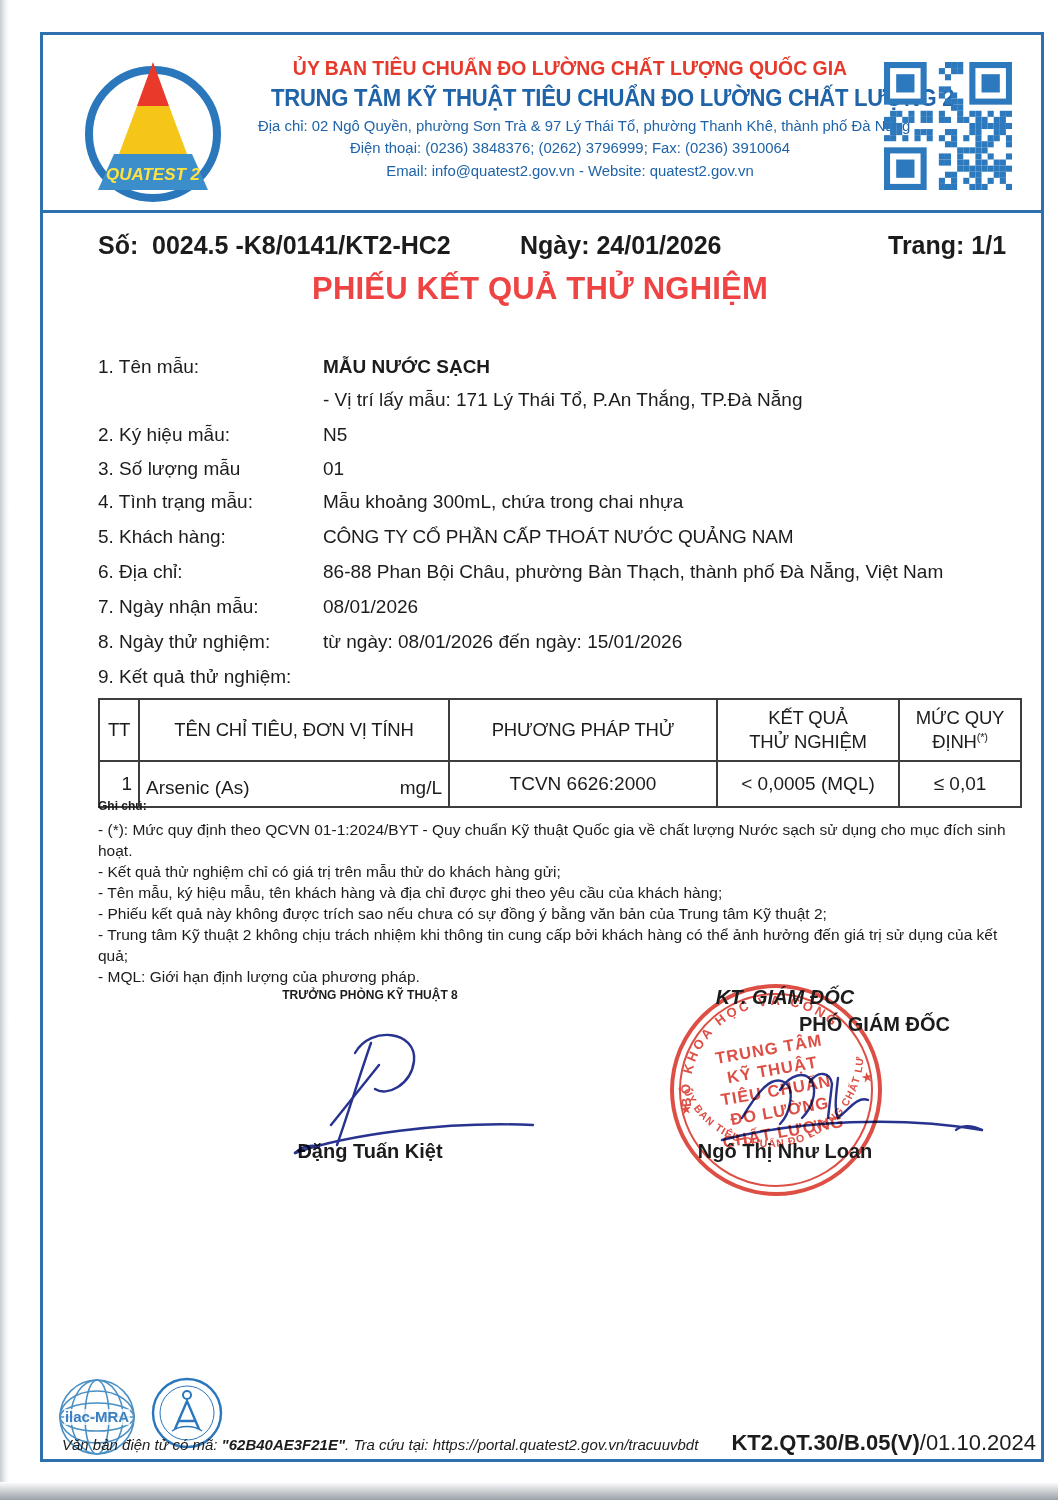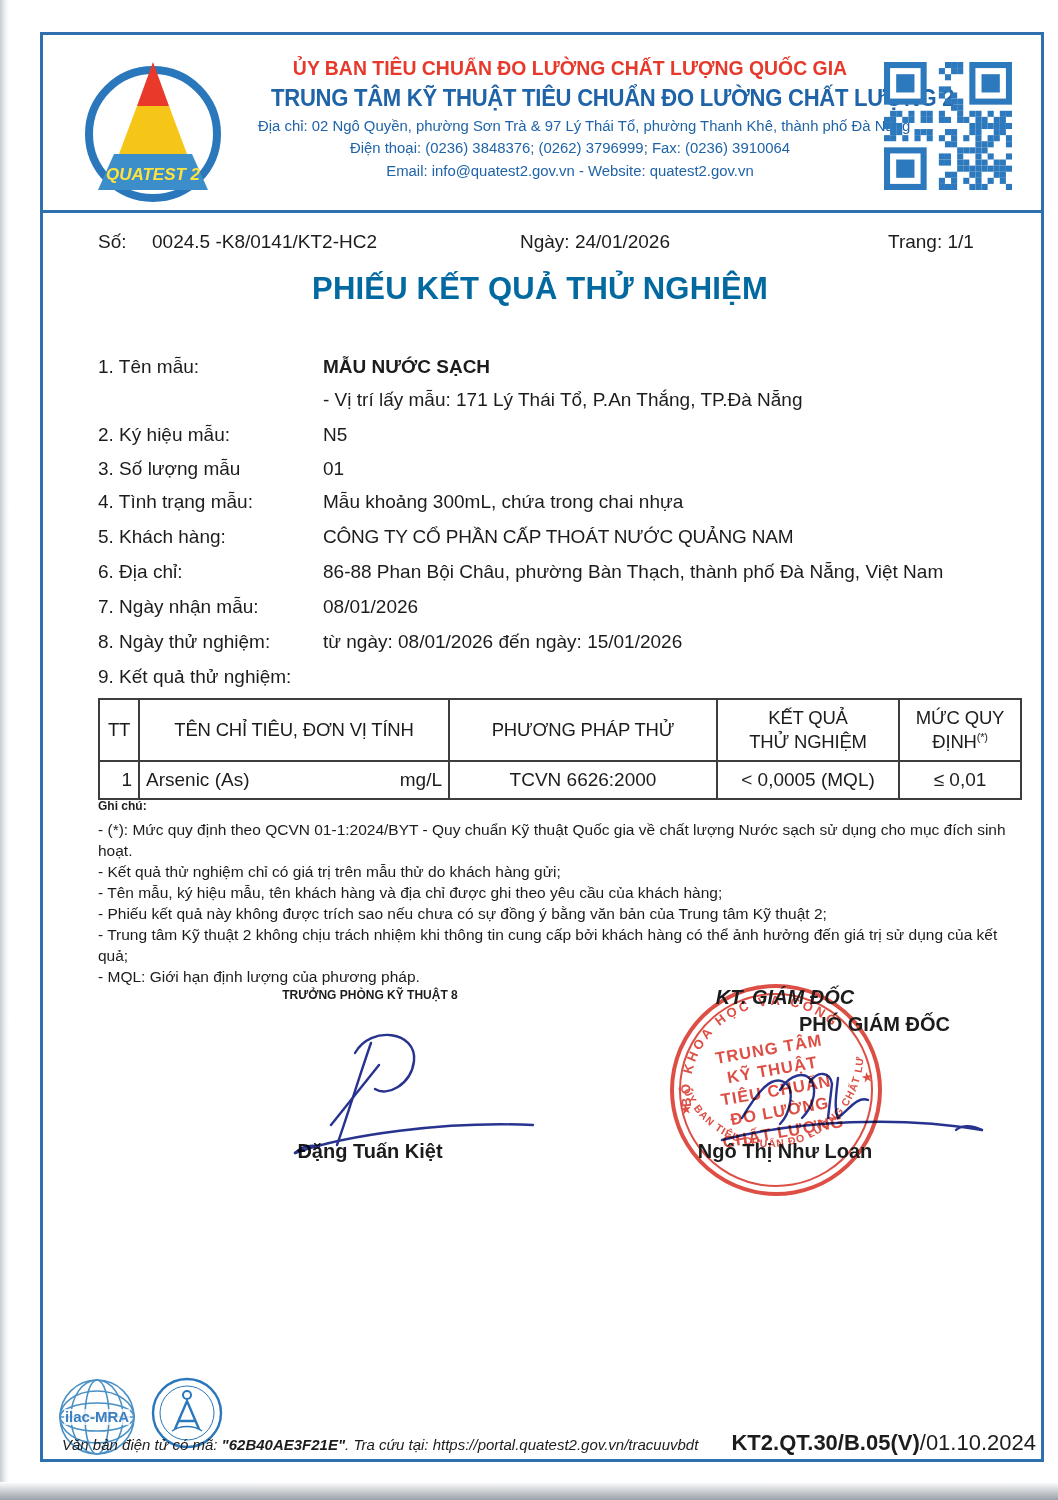--- a/index.html
+++ b/index.html
@@ -13,37 +13,37 @@
   .scan-bottom{left:0;top:1482px;width:1058px;height:18px;
     background:linear-gradient(180deg,#ffffff,#9aa1a8);}
   .frame{left:40px;top:32px;width:998px;height:1424px;border:3px solid #2e6fae;background:#fff;}
   .header-divider{left:43px;top:210px;width:998px;height:3px;background:#2e6fae;}
 
   .hdr-text{left:245px;top:56px;width:650px;text-align:center;line-height:1.25;}
   .agency{color:#e6392b;font-weight:bold;font-size:20px;transform:scaleX(.97);white-space:nowrap;}
   .center-name{color:#1f63a8;font-weight:bold;font-size:24px;transform:scaleX(.92);white-space:nowrap;margin-top:2px;letter-spacing:-.3px;}
   .hdr-small{color:#1f63a8;font-size:15.5px;transform:scaleX(.96);white-space:nowrap;margin-top:3px;}
 
-  .meta-row{left:0;top:231px;width:1058px;height:26px;font-size:19px;}
+  .meta-row{left:0;top:231px;width:1058px;height:26px;font-size:25px;font-weight:bold;}
   .meta-row span{position:absolute;white-space:nowrap;}
-  .page-title{left:40px;top:271px;width:1000px;text-align:center;color:#0369a1;
+  .page-title{left:40px;top:271px;width:1000px;text-align:center;color:#ef4444;
     font-weight:bold;font-size:31px;letter-spacing:.2px;}
 
   .f-row{left:0;top:0;width:1058px;height:26px;font-size:19px;padding-left:24px;}
   .f-label{position:absolute;left:98px;white-space:nowrap;}
   .f-value{position:absolute;left:323px;white-space:nowrap;}
   .b{font-weight:bold;}
 
   table.results{position:absolute;left:98px;top:698px;width:922px;border-collapse:collapse;table-layout:fixed;}
   table.results th,table.results td{border:2px solid #3d3d3d;padding:0 6px;}
   table.results th{height:60px;font-weight:normal;font-size:18.5px;text-align:center;
     letter-spacing:-.2px;line-height:1.3;vertical-align:middle;}
   table.results td{height:36px;font-size:19px;vertical-align:middle;}
   .cell-tt{text-align:right;padding-right:6px;}
-  .cell-name{display:flex;justify-content:space-between;align-items:center;height:36px;}
+  .cell-name{display:flex;justify-content:space-between;align-items:center;height:36px;margin-top:8px;}
   .cell-c{text-align:center;}
   sup.mark{font-size:11px;}
 
   .notes{left:98px;top:796px;width:912px;font-size:15.5px;line-height:21px;}
   .notes .nh{font-weight:bold;font-size:12px;margin-bottom:2px;}
 
   .sig-title-l{left:150px;top:988px;width:440px;text-align:center;font-weight:bold;font-size:12px;}
   .sig-title-r1{left:620px;top:986px;width:330px;text-align:center;font-weight:bold;font-size:20px;z-index:2;font-style:italic;}
   .sig-title-r2{left:620px;top:1013px;width:330px;text-align:right;font-weight:bold;font-size:20px;z-index:2;}
   .name-l{left:150px;top:1140px;width:440px;text-align:center;font-weight:bold;font-size:20px;}

